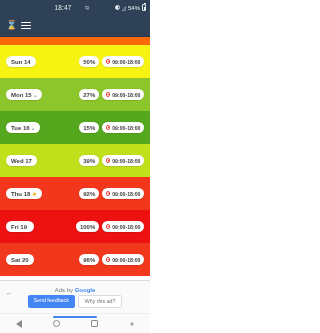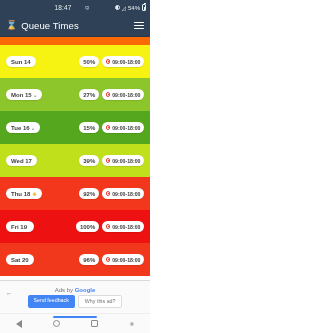--- a/index.html
+++ b/index.html
@@ -126,21 +126,20 @@
       <span class="sb-wifi">◿</span>
       <span class="sb-batt-txt">54%</span>
       <span class="sb-batt">
           <i></i>
         </span>
     </span>
   </div>
 
   <div class="appbar">
     <span class="hourglass">⌛</span>
-    <span class="app-title">Queue Times</span>
     <span class="burger">
       <span></span>
         <span></span>
         <span></span>
     </span>
   </div>
 
   <div class="list">
     <div class="topbar-orange"></div>
     <div id="rows">

